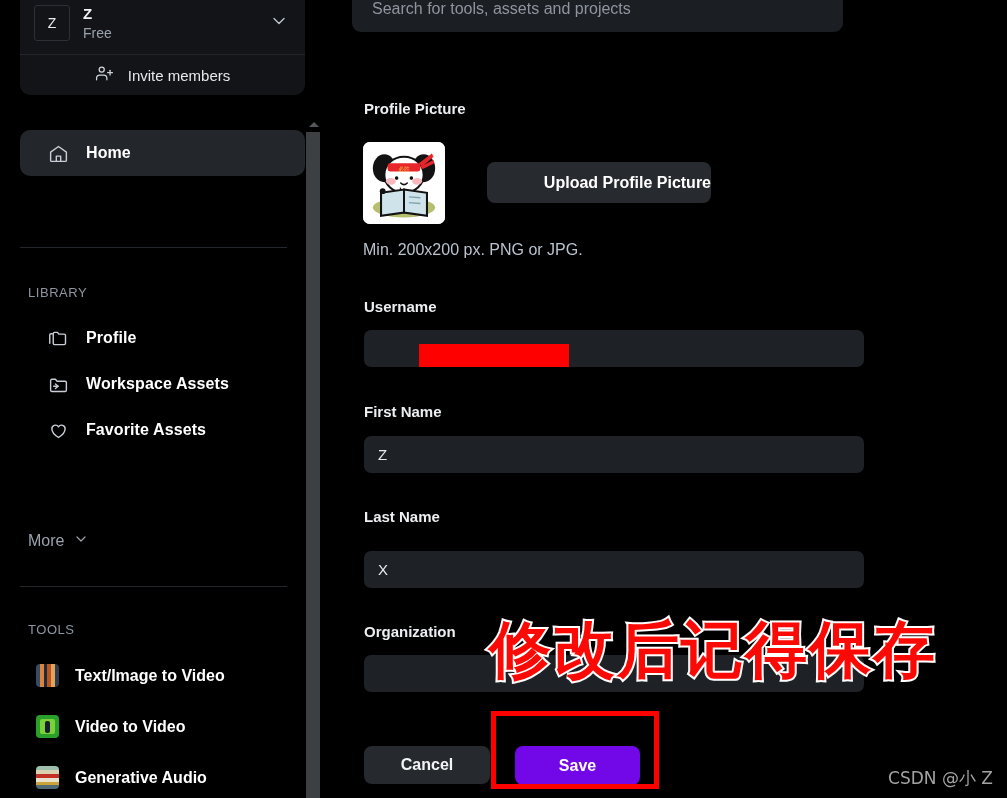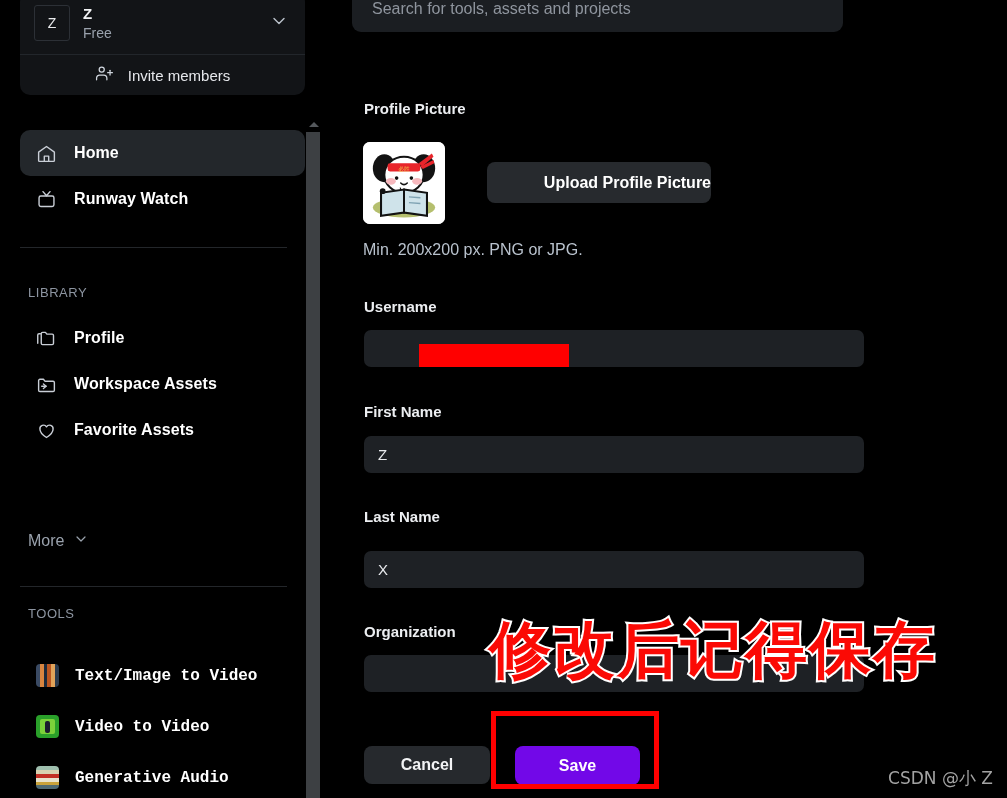--- a/index.html
+++ b/index.html
@@ -51,21 +51,21 @@
     height: 40px;
     display: flex; align-items: center; justify-content: center;
     gap: 14px;
     color: #e6e8ec; font-size: 15px;
   }
 
   .nav-list { position: absolute; left: 20px; top: 130px; width: 285px; }
   .nav-item {
     display: flex; align-items: center;
     height: 46px;
-    padding-left: 16px;
+    padding-left: 28px;
     border-radius: 10px;
     color: #ffffff;
     font-size: 16px; font-weight: 700;
     letter-spacing: .1px;
   }
   .nav-item.active { background: #23272b; }
   .nav-icon {
     width: 26px; flex: 0 0 auto;
     display: flex; align-items: center; justify-content: flex-start;
     color: #c9ced6;
@@ -84,21 +84,21 @@
   .more-row {
     position: absolute; left: 28px; top: 531px;
     display: flex; align-items: center; gap: 9px;
     color: #9aa2ad; font-size: 16px; font-weight: 400;
   }
 
   .tool-item {
     display: flex; align-items: center;
     height: 51px;
     padding-left: 16px;
-    color: #ffffff; font-size: 16px; font-weight: 700; font-family: Liberation Mono, monospace;
+    color: #ffffff; font-size: 16px; font-weight: 700;
   }
   .tool-thumb {
     width: 23px; height: 23px; border-radius: 4px;
     flex: 0 0 auto; overflow: hidden;
   }
   .tool-label { margin-left: 16px; }
 
   
   .thumb-a {
     background:
@@ -272,29 +272,20 @@
     <div class="nav-list">
       <div class="nav-item active">
         <span class="nav-icon">
           <svg width="21" height="21" viewBox="0 0 24 24" fill="none" stroke="currentColor" stroke-width="1.6" stroke-linecap="round" stroke-linejoin="round">
               <path d="M3 10.5 12 4l9 6.5V20a1 1 0 0 1-1 1H4a1 1 0 0 1-1-1z"></path>
               <path d="M9.5 21v-6h5v6"></path>
             </svg>
         </span>
         <span class="nav-label">Home</span>
       </div>
-      <div class="nav-item">
-        <span class="nav-icon">
-          <svg width="21" height="21" viewBox="0 0 24 24" fill="none" stroke="currentColor" stroke-width="1.6" stroke-linecap="round" stroke-linejoin="round">
-              <rect x="3.5" y="8" width="17" height="12" rx="2"></rect>
-              <polyline points="8 3 12 7.7 16 3"></polyline>
-            </svg>
-        </span>
-        <span class="nav-label">Runway Watch</span>
-      </div>
     </div>
 
     <div class="sb-divider" style="top:247px;"></div>
     <div class="sb-heading" style="top:285px;">LIBRARY</div>
 
     <div style="position:absolute;left:20px;top:315px;width:285px;">
       <div class="nav-item">
         <span class="nav-icon">
           <svg width="21" height="21" viewBox="0 0 24 24" fill="none" stroke="currentColor" stroke-width="1.6" stroke-linecap="round" stroke-linejoin="round">
               <path d="M5 6.5H3.5A1.5 1.5 0 0 0 2 8v9.5"></path>
@@ -326,21 +317,21 @@
     <div class="more-row">
       <span>More</span>
       <span>
         <svg width="16" height="16" viewBox="0 0 24 24" fill="none" stroke="currentColor" stroke-width="1.8" stroke-linecap="round" stroke-linejoin="round">
             <polyline points="6 9 12 15 18 9"></polyline>
           </svg>
       </span>
     </div>
 
     <div class="sb-divider" style="top:586px;"></div>
-    <div class="sb-heading" style="top:606px;text-align:center;">TOOLS</div>
+    <div class="sb-heading" style="top:622px;text-align:center;">TOOLS</div>
 
     <div style="position:absolute;left:20px;top:650px;width:285px;">
       <div class="tool-item">
         <span class="tool-thumb thumb-a"></span>
         <span class="tool-label">Text/Image to Video</span>
       </div>
       <div class="tool-item">
         <span class="tool-thumb thumb-b"></span>
         <span class="tool-label">Video to Video</span>
       </div>

